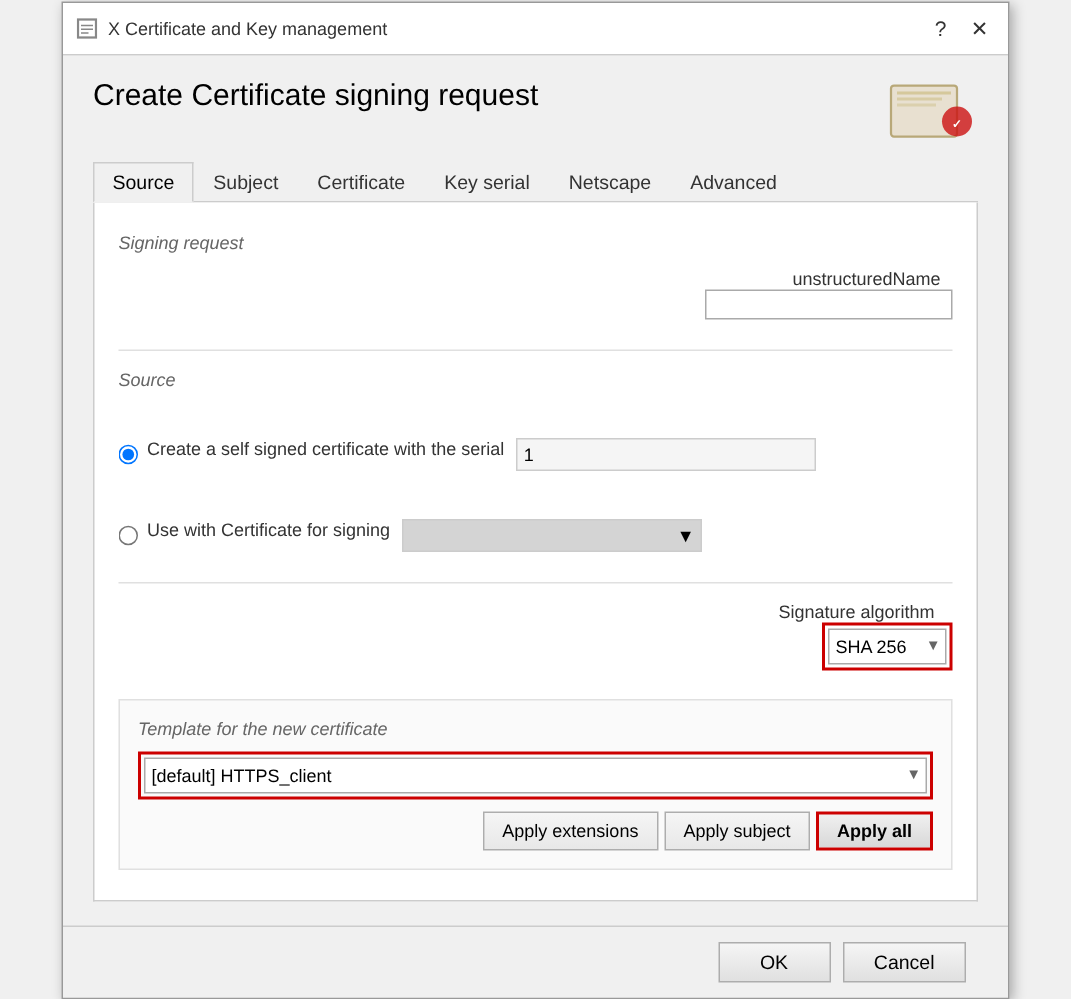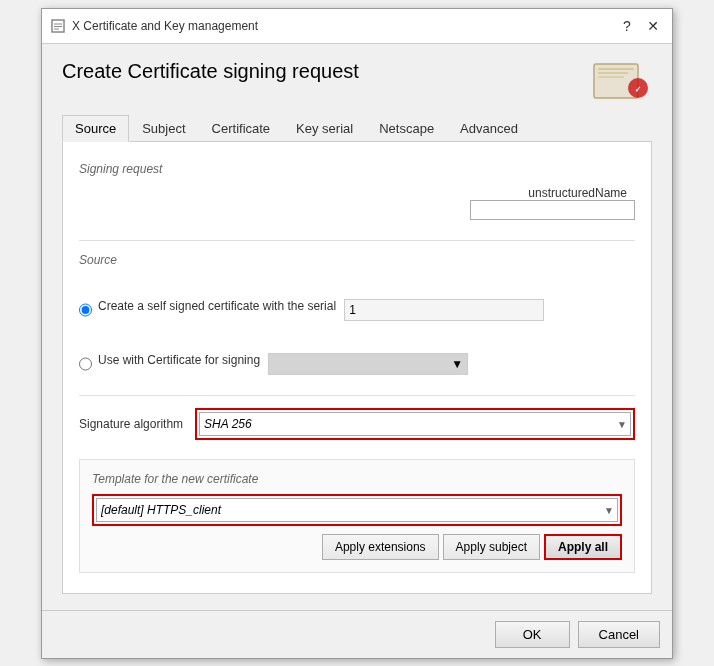--- a/index.html
+++ b/index.html
@@ -183,21 +183,20 @@
     .select-wrapper select {
       width: 100%;
       height: 24px;
       border: 1px solid #aaa;
       padding: 2px 24px 2px 4px;
       font-size: 12px;
       background: #fff;
       appearance: none;
       -webkit-appearance: none;
       cursor: pointer;
-      font-style: italic;
     }
     .select-wrapper::after {
       content: '▼';
       position: absolute;
       right: 4px;
       top: 50%;
       transform: translateY(-50%);
       font-size: 10px;
       color: #666;
       pointer-events: none;
@@ -223,21 +222,21 @@
       min-width: 60px;
     }
     .btn.apply-all {
       background: linear-gradient(to bottom, #f0f0f0, #d8d8d8);
       border: 2px solid #cc0000;
       font-weight: bold;
     }
     .footer {
       display: flex;
       justify-content: flex-end;
-      padding: 10px 12px;
+      padding: 10px 28px;
       gap: 8px;
       border-top: 1px solid #ccc;
       background: #f0f0f0;
     }
     .footer-btn {
       padding: 5px 20px;
       font-size: 13px;
       border: 1px solid #adadad;
       background: linear-gradient(to bottom, #f5f5f5, #e0e0e0);
       cursor: pointer;
@@ -327,21 +326,21 @@
           <span class="radio-label">Use with Certificate for signing</span>
           <div class="dropdown-field" style="flex:1; max-width:200px;">
             <span></span>
             <span>▼</span>
           </div>
         </div>
       </div>
 
       <div class="divider"></div>
 
-      <div style="display:flex;align-items:center;margin-bottom:19px;">
+      <div style="display:flex;align-items:flex-end;margin-bottom:19px;flex-direction:column;">
         <span class="sig-label" style="font-size:12px;color:#333;margin-right:12px;flex-shrink:0;">Signature algorithm</span>
         <div style="flex:1;border:2px solid #cc0000;padding:2px;">
           <div class="select-wrapper">
             <select style="width:100%;height:24px;border:1px solid #aaa;padding:2px 24px 2px 4px;font-size:12px;background:#fff;appearance:none;-webkit-appearance:none;cursor:pointer;">
               <option>SHA 256</option>
               <option>SHA 384</option>
               <option>SHA 512</option>
               <option>SHA 1</option>
               <option>MD5</option>
             </select>

